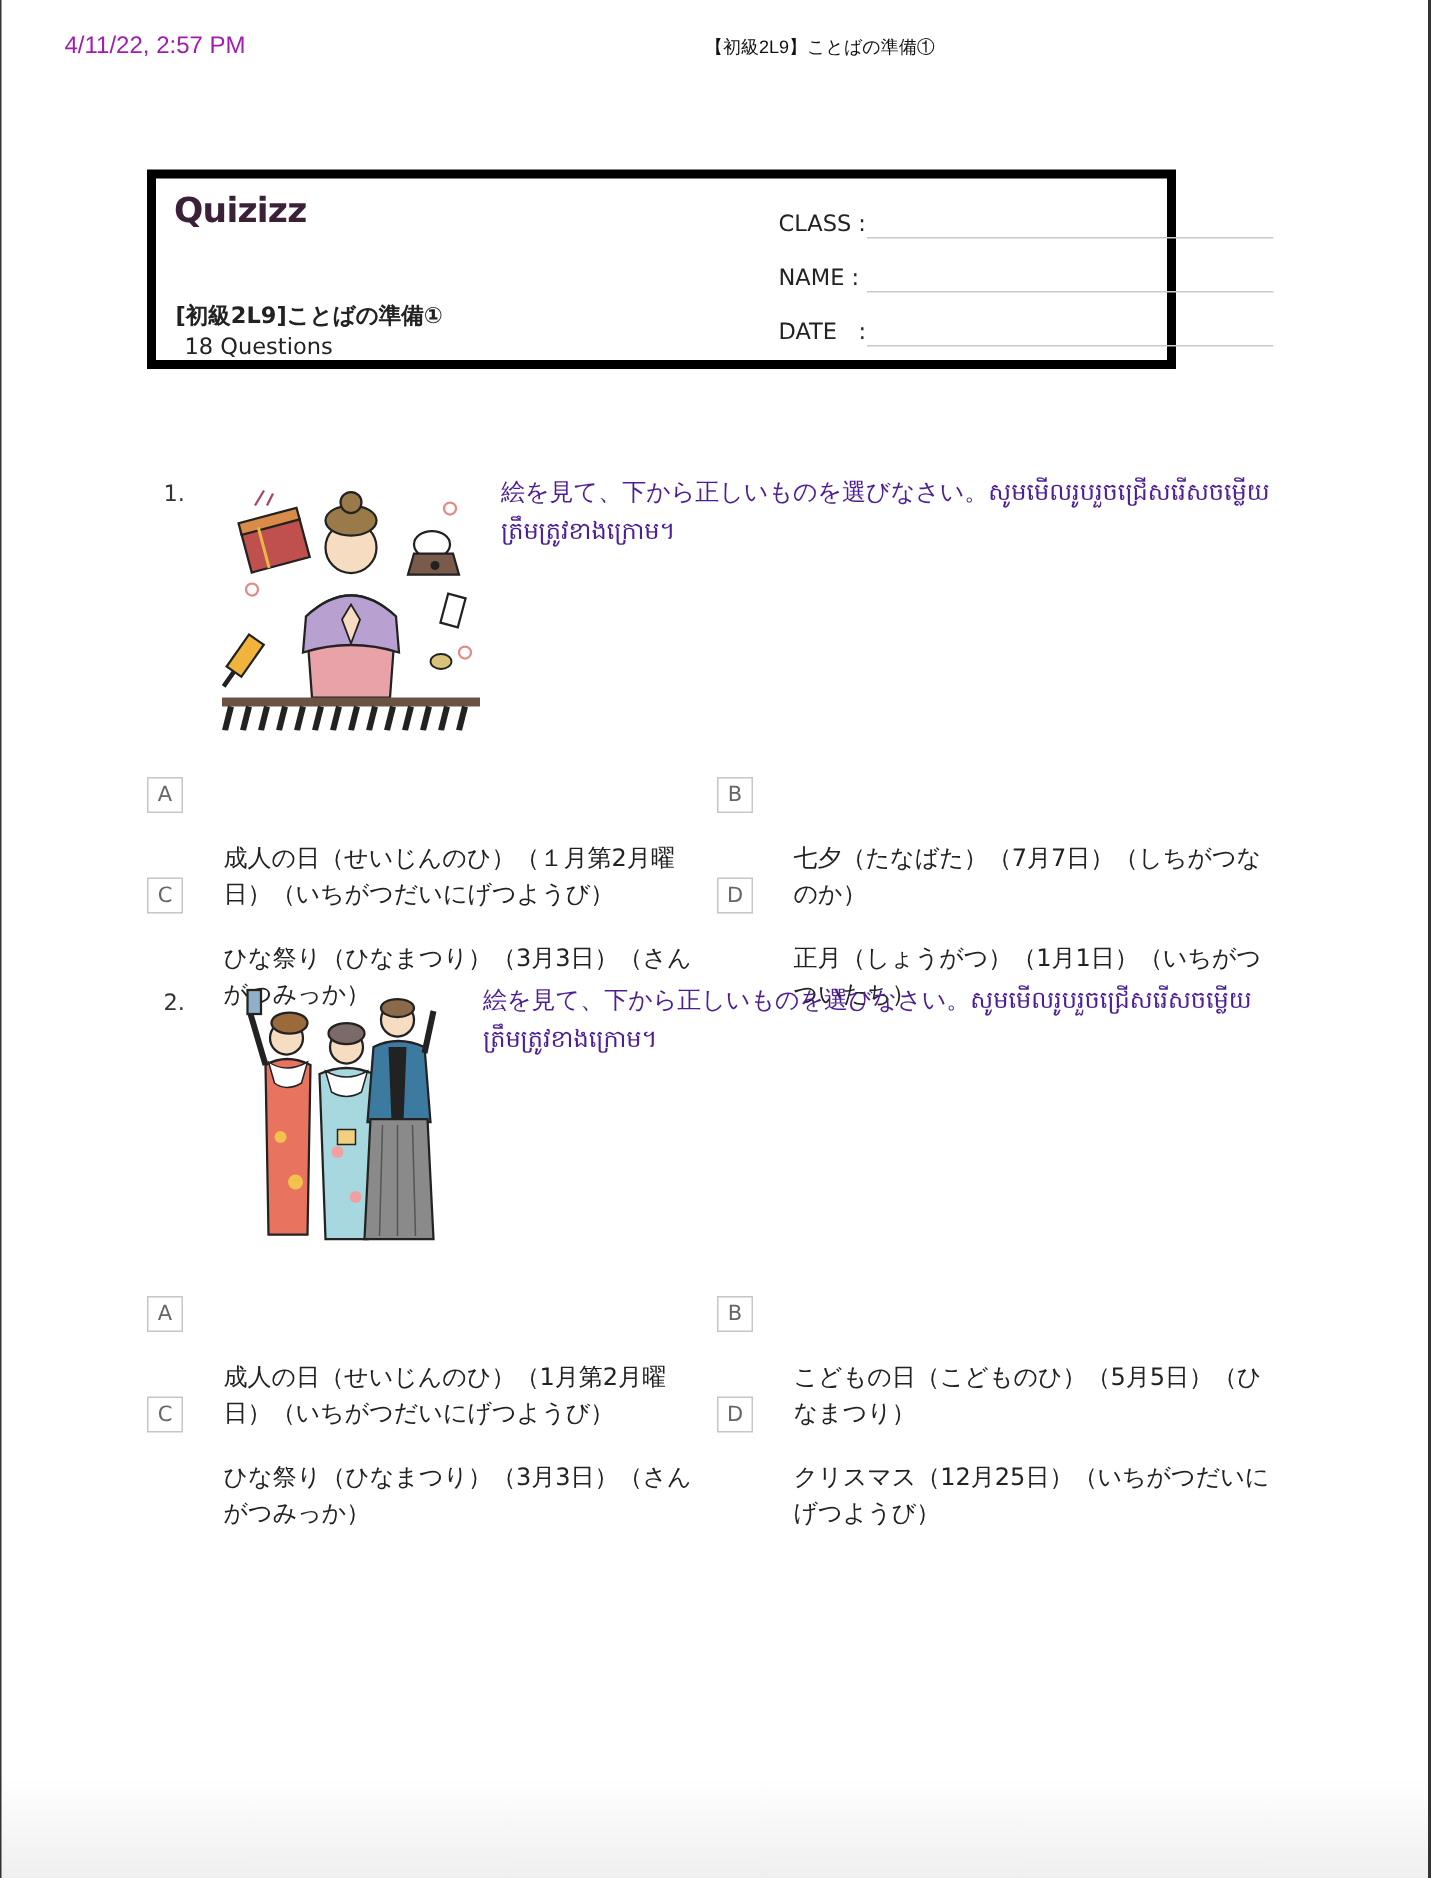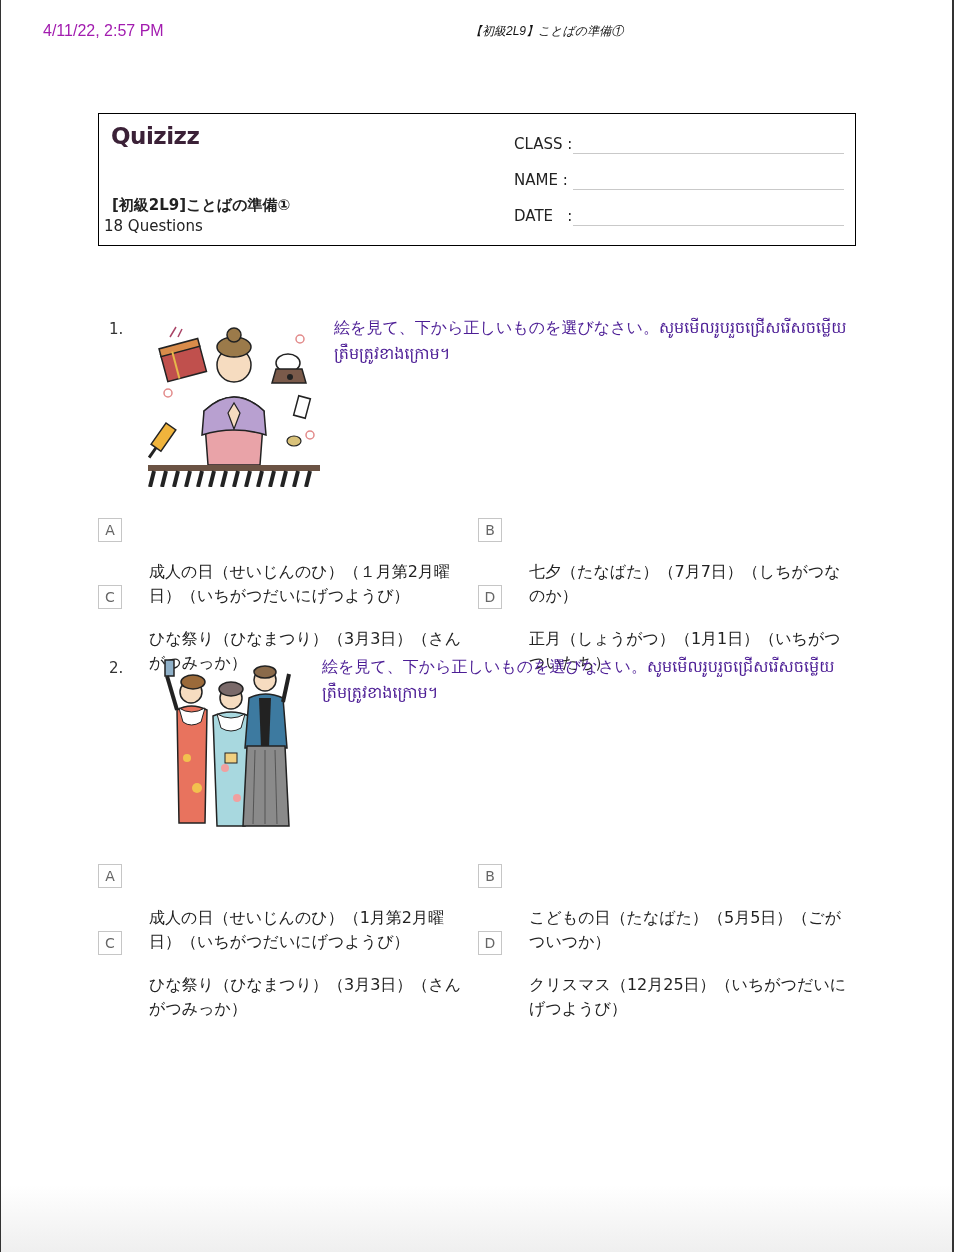--- a/index.html
+++ b/index.html
@@ -5,32 +5,32 @@
     html, body { margin: 0; padding: 0; }
     body {
       width: 954px; height: 1252px; position: relative; overflow: hidden;
       background: linear-gradient(to bottom, #ffffff 0px, #ffffff 1185px, #efefef 1252px);
       font-family: "DejaVu Sans", "Liberation Sans", sans-serif;
       color: #222;
     }
     .edge-left { position: absolute; left: 0; top: 0; width: 1px; height: 1252px; background: #333; }
     .edge-right { position: absolute; left: 952px; top: 0; width: 2px; height: 1252px; background: #333; }
     .print-date { position: absolute; left: 43px; top: 22px; font-family: "Liberation Sans", sans-serif; font-size: 16px; color: #a21caf; }
-    .print-title { position: absolute; left: 470px; top: 23px; font-family: "Liberation Sans", sans-serif; font-size: 12px; color: #111; font-style: italic; }
+    .print-title { position: absolute; left: 470px; top: 23px; font-family: "Liberation Sans", sans-serif; font-size: 12px; color: #111; }
 
     .header-box {
-      position: absolute; left: 98px; top: 113px; width: 758px; height: 133px;
-      border: 1px solid #000000; box-sizing: border-box;
+      position: absolute; left: 98px; top: 113px; width: 686px; height: 133px;
+      border: 6px solid #000000; box-sizing: border-box;
     }
     .logo {
       position: absolute; left: 12px; top: 9px; font-family: "DejaVu Sans", sans-serif;
       font-weight: bold; font-size: 23px; color: #3b2137; letter-spacing: -0.5px;
     }
     .quiz-title { position: absolute; left: 13px; top: 82px; font-size: 15px; color: #222; font-weight: bold; }
-    .quiz-count { position: absolute; left: 5px; top: 103px; font-size: 15px; color: #222; }
+    .quiz-count { position: absolute; left: 19px; top: 103px; font-size: 15px; color: #222; }
     .field { position: absolute; left: 415px; font-size: 15px; color: #222; }
     .field-label { position: absolute; left: 0; top: 0; white-space: pre; }
     .field-line { position: absolute; left: 59px; top: 18px; width: 271px; height: 1px; background: #c9c9c9; }
 
     .question { position: absolute; left: 0; width: 954px; }
     .q-num { position: absolute; left: 109px; font-size: 15px; color: #333; }
     .q-image { position: absolute; }
     .q-text { position: absolute; font-size: 16px; line-height: 26px; color: #4c1d95; width: 525px; }
 
     .option { position: absolute; width: 370px; }
@@ -183,21 +183,21 @@
     </svg>
   </div>
   <div class="q-text" style="left:322px; top:654px;">絵を見て、下から正しいものを選びなさい。សូមមើលរូបរួចជ្រើសរើសចម្លើយត្រឹមត្រូវខាងក្រោម។</div>
 
   <div class="option" style="left:98px; top:858px;">
     <div class="opt-letter">A</div>
     <div class="opt-text">成人の日（せいじんのひ）（1月第2月曜日）（いちがつだいにげつようび）</div>
   </div>
   <div class="option" style="left:478px; top:858px;">
     <div class="opt-letter">B</div>
-    <div class="opt-text">こどもの日（たなばた）（5月5日）（ごがついつか）</div>
+    <div class="opt-text">こどもの日（こどものひ）（5月5日）（ひなまつり）</div>
   </div>
   <div class="option" style="left:98px; top:925px;">
     <div class="opt-letter">C</div>
     <div class="opt-text">ひな祭り（ひなまつり）（3月3日）（さんがつみっか）</div>
   </div>
   <div class="option" style="left:478px; top:925px;">
     <div class="opt-letter">D</div>
     <div class="opt-text">クリスマス（12月25日）（いちがつだいにげつようび）</div>
   </div>
 </div>

